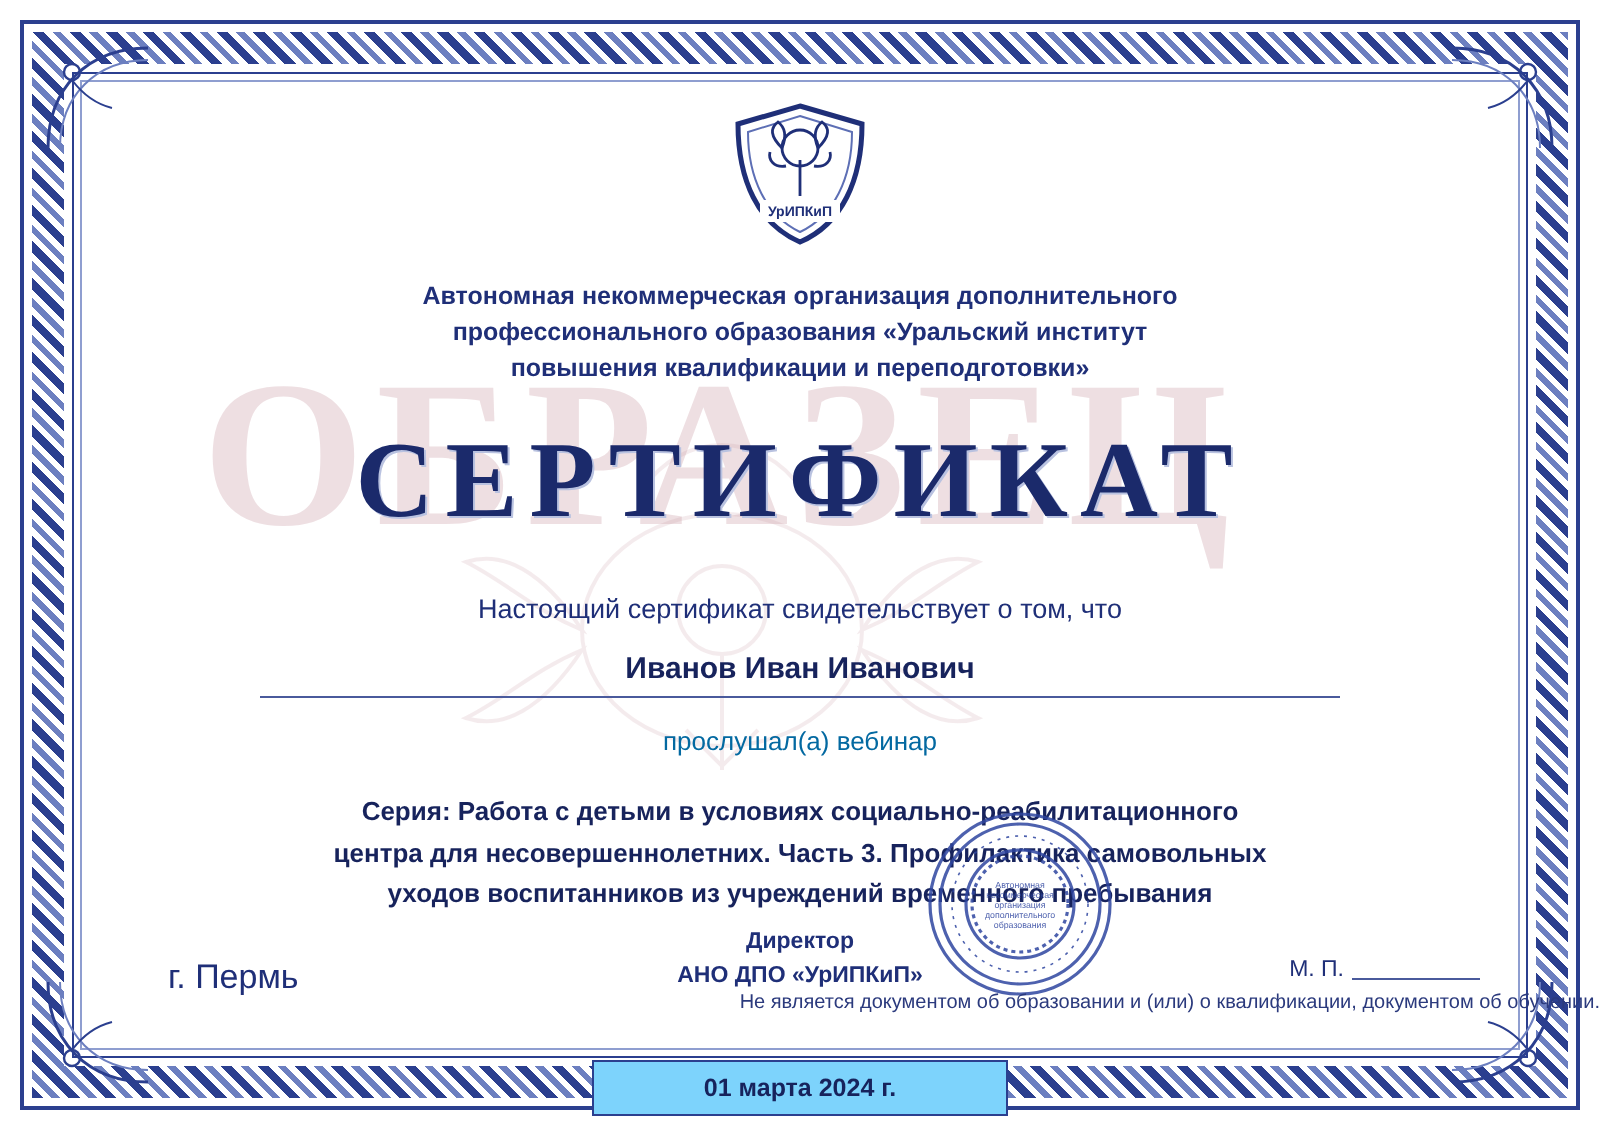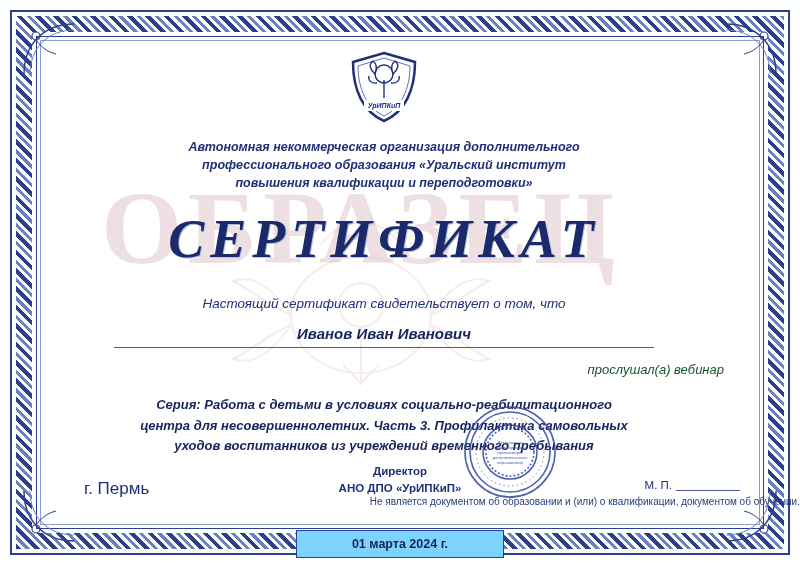--- a/index.html
+++ b/index.html
@@ -113,25 +113,24 @@
     top: 205px;
     transform: translateX(-50%);
     width: 300px;
     height: 230px;
     opacity: 0.18;
   }
 
   
   .content {
     position: absolute;
-    left: 44px; top: 50px;
+    left: 60px; top: 50px;
     width: 680px;
     text-align: center;
     color: #1c2a63;
-    font-style: italic;
   }
 
   .logo {
     margin: 0 auto 10px auto;
     width: 74px; height: 74px;
   }
 
   .org {
     font-size: 12.5px;
     font-weight: 700;
@@ -170,22 +169,21 @@
   }
   .rule {
     height: 1px;
     background: #4a5a9c;
     width: 100%;
   }
 
   .attended {
     margin-top: 14px;
     font-size: 13px;
-    color: #14532d;
-    text-align: right;
+    color: #0369a1;
   }
 
   .course {
     margin: 18px auto 4px auto;
     width: 560px;
     font-size: 13px;
     font-weight: 700;
     line-height: 1.55;
     color: #17235c;
   }

